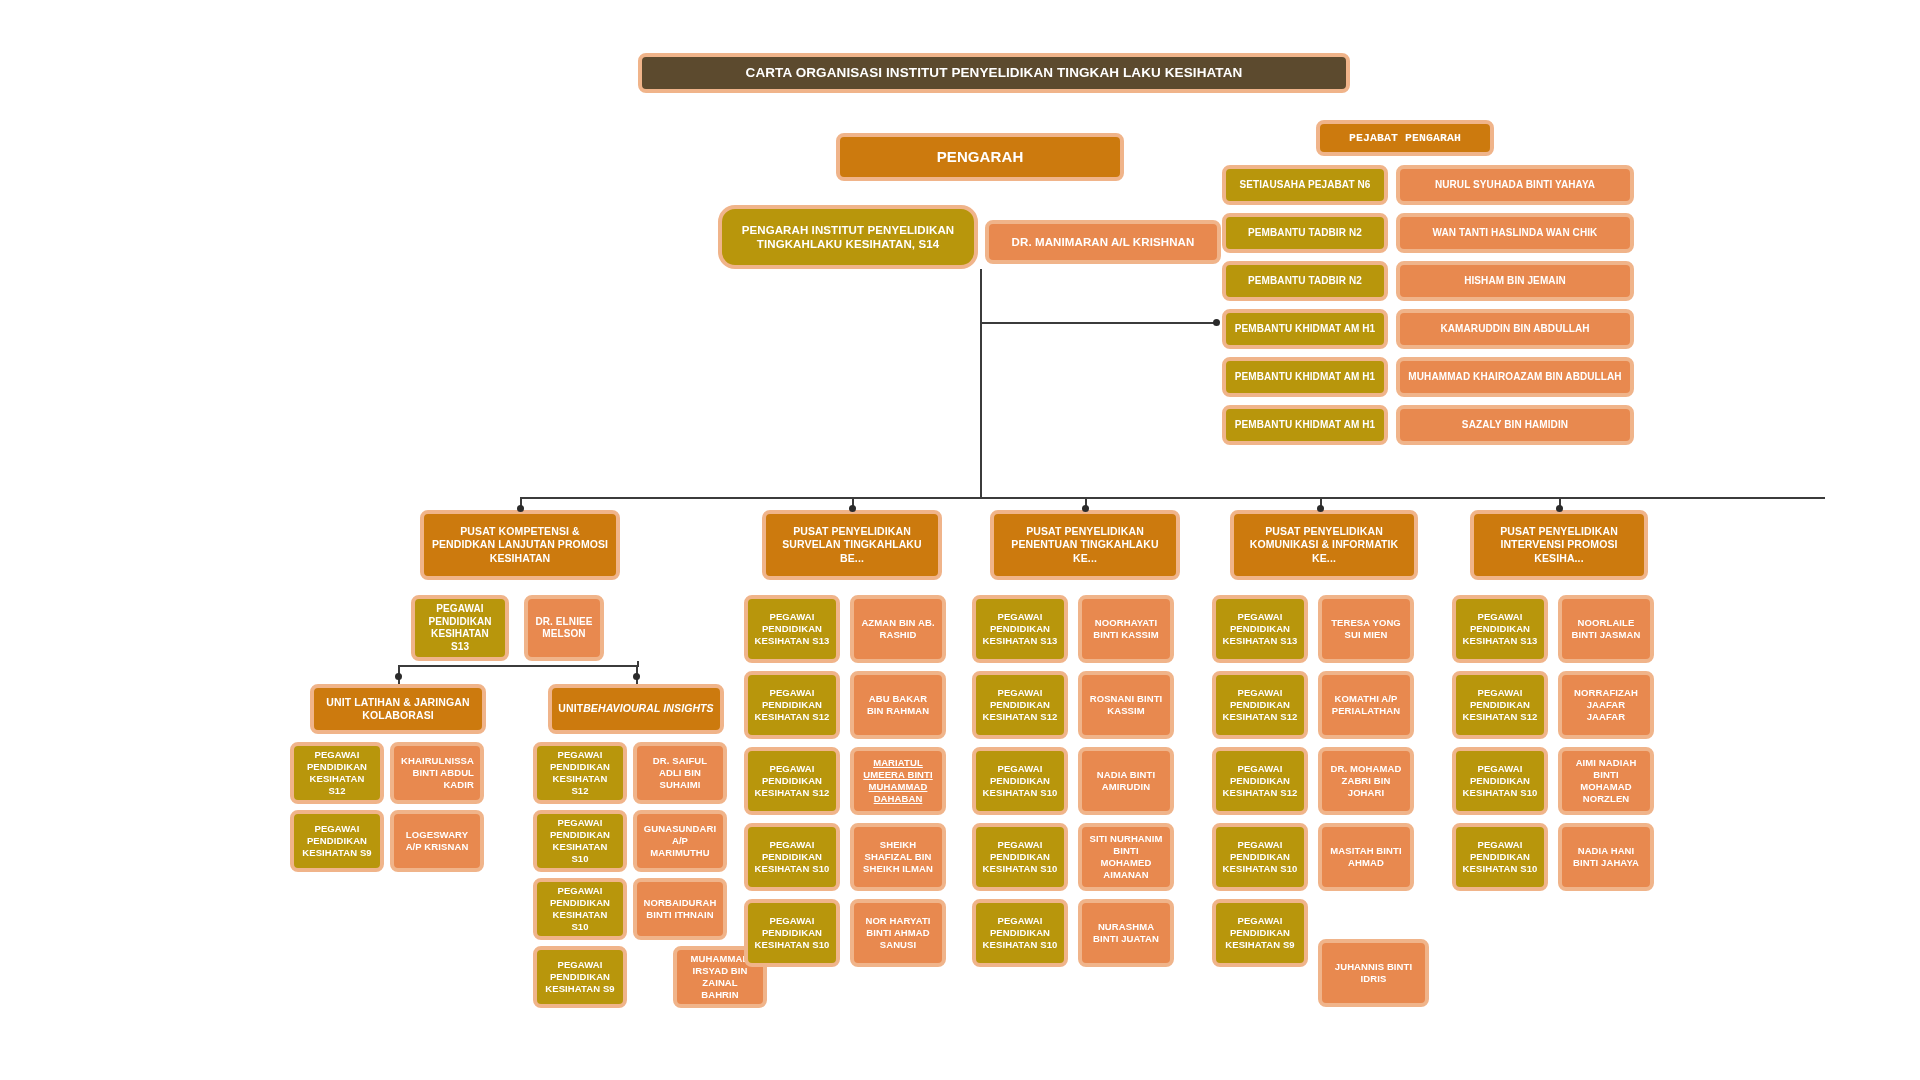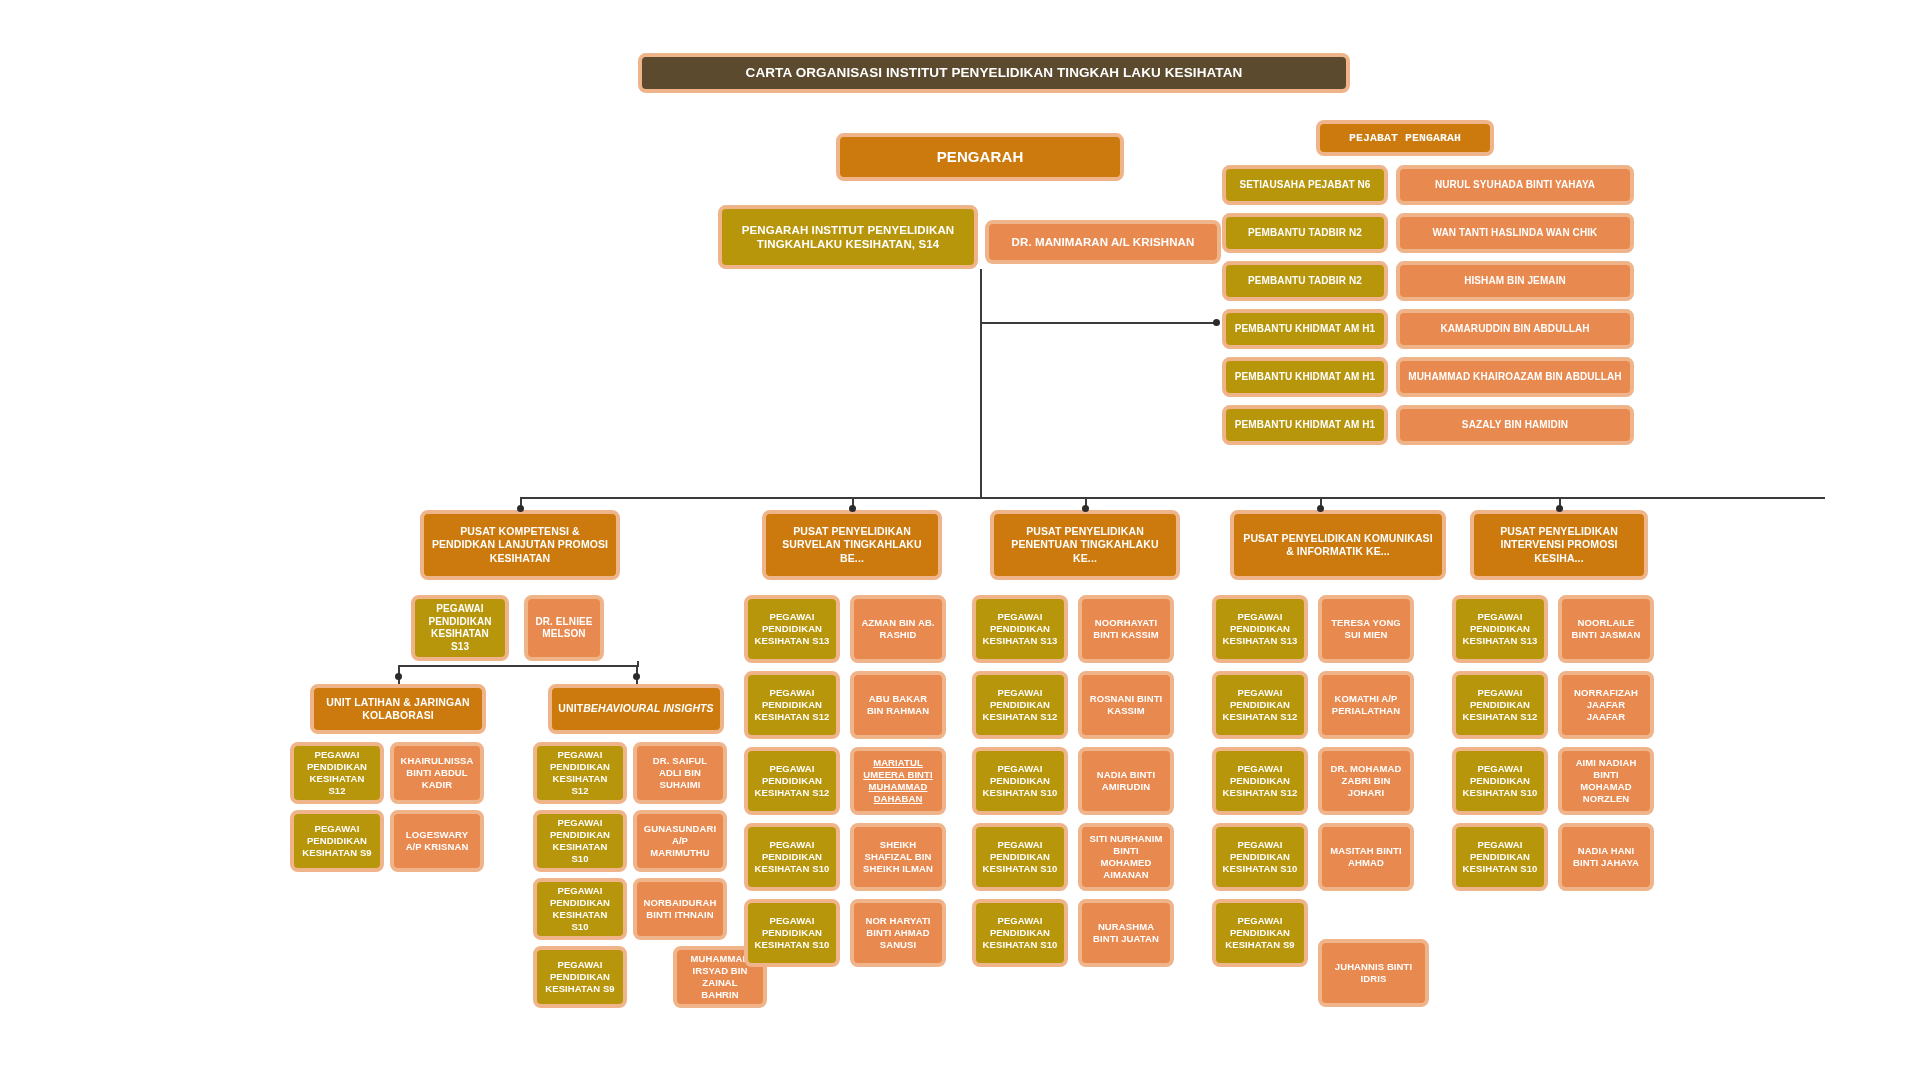--- a/index.html
+++ b/index.html
@@ -43,21 +43,21 @@
 </style>
 </head>
 <body>
 
 <div id="chart">
 
   <div class="node n-title" style="left:638px; top:53px; width:712px; height:40px; font-size:13.5px;">CARTA ORGANISASI INSTITUT PENYELIDIKAN TINGKAH LAKU KESIHATAN</div>
 
   <div class="node n-dept" style="left:836px; top:133px; width:288px; height:48px; font-size:15px;">PENGARAH</div>
 
-  <div class="node n-post" style="left:718px; top:205px; width:260px; height:64px; font-size:11.5px;">PENGARAH INSTITUT PENYELIDIKAN TINGKAHLAKU KESIHATAN, S14</div>
+  <div class="node n-post" style="left:718px; top:205px; width:260px; height:64px; font-size:11.5px;border-radius:17px;">PENGARAH INSTITUT PENYELIDIKAN TINGKAHLAKU KESIHATAN, S14</div>
 
   <div class="node n-person" style="left:985px; top:220px; width:236px; height:44px; font-size:11.5px;">DR. MANIMARAN A/L KRISHNAN</div>
 
   <div class="node n-dept" style="left:1316px; top:120px; width:178px; height:36px; font-size:11.5px;font-family:Liberation Mono, monospace;">PEJABAT PENGARAH</div>
 
   <div id="office-rows">
       <div class="node n-post" style="left: 1222px; top: 165px; width: 166px; height: 40px; font-size: 10px;">SETIAUSAHA PEJABAT N6</div>
       <div class="node n-person" style="left: 1396px; top: 165px; width: 238px; height: 40px; font-size: 10px;">NURUL SYUHADA BINTI YAHAYA</div>
       <div class="node n-post" style="left: 1222px; top: 213px; width: 166px; height: 40px; font-size: 10px;">PEMBANTU TADBIR N2</div>
       <div class="node n-person" style="left: 1396px; top: 213px; width: 238px; height: 40px; font-size: 10px;">WAN TANTI HASLINDA WAN CHIK</div>
@@ -70,21 +70,21 @@
       <div class="node n-post" style="left: 1222px; top: 405px; width: 166px; height: 40px; font-size: 10px;">PEMBANTU KHIDMAT AM H1</div>
       <div class="node n-person" style="left: 1396px; top: 405px; width: 238px; height: 40px; font-size: 10px;">SAZALY BIN HAMIDIN</div>
     </div>
 
   <div id="centres">
       <div class="node n-dept" style="left: 420px; top: 510px; width: 200px; height: 70px; font-size: 10.5px;">PUSAT KOMPETENSI &amp; PENDIDKAN LANJUTAN PROMOSI KESIHATAN</div>
       <div class="node n-post" style="left: 411px; top: 595px; width: 98px; height: 66px; font-size: 10px;">PEGAWAI PENDIDIKAN KESIHATAN S13</div>
       <div class="node n-person" style="left: 524px; top: 595px; width: 80px; height: 66px; font-size: 10px;">DR. ELNIEE MELSON</div>
       <div class="node n-unit" style="left: 310px; top: 684px; width: 176px; height: 50px; font-size: 10.5px;">UNIT LATIHAN &amp; JARINGAN KOLABORASI</div>
       <div class="node n-post" style="left: 290px; top: 742px; width: 94px; height: 62px; font-size: 9.5px;">PEGAWAI PENDIDIKAN KESIHATAN S12</div>
-      <div class="node n-person" style="left: 390px; top: 742px; width: 94px; height: 62px; font-size: 9.5px;">KHAIRULNISSA BINTI ABDUL KADIR</div>
+      <div class="node n-person" style="left: 390px; top: 742px; width: 94px; height: 62px; font-size: 9.5px; text-align: right;">KHAIRULNISSA BINTI ABDUL KADIR</div>
       <div class="node n-post" style="left: 290px; top: 810px; width: 94px; height: 62px; font-size: 9.5px;">PEGAWAI PENDIDIKAN KESIHATAN S9</div>
       <div class="node n-person" style="left: 390px; top: 810px; width: 94px; height: 62px; font-size: 9.5px;">LOGESWARY A/P KRISNAN</div>
       <div class="node n-unit" style="left: 548px; top: 684px; width: 176px; height: 50px; font-size: 10.5px;">UNIT <span class="ital">BEHAVIOURAL INSIGHTS</span></div>
       <div class="node n-post" style="left: 533px; top: 742px; width: 94px; height: 62px; font-size: 9.5px;">PEGAWAI PENDIDIKAN KESIHATAN S12</div>
       <div class="node n-person" style="left: 633px; top: 742px; width: 94px; height: 62px; font-size: 9.5px;">DR. SAIFUL ADLI BIN SUHAIMI</div>
       <div class="node n-post" style="left: 533px; top: 810px; width: 94px; height: 62px; font-size: 9.5px;">PEGAWAI PENDIDIKAN KESIHATAN S10</div>
       <div class="node n-person" style="left: 633px; top: 810px; width: 94px; height: 62px; font-size: 9.5px;">GUNASUNDARI A/P MARIMUTHU</div>
       <div class="node n-post" style="left: 533px; top: 878px; width: 94px; height: 62px; font-size: 9.5px;">PEGAWAI PENDIDIKAN KESIHATAN S10</div>
       <div class="node n-person" style="left: 633px; top: 878px; width: 94px; height: 62px; font-size: 9.5px;">NORBAIDURAH BINTI ITHNAIN</div>
       <div class="node n-post" style="left: 533px; top: 946px; width: 94px; height: 62px; font-size: 9.5px;">PEGAWAI PENDIDIKAN KESIHATAN S9</div>
@@ -104,21 +104,21 @@
       <div class="node n-post" style="left: 972px; top: 595px; width: 96px; height: 68px; font-size: 9.5px;">PEGAWAI PENDIDIKAN KESIHATAN S13</div>
       <div class="node n-person" style="left: 1078px; top: 595px; width: 96px; height: 68px; font-size: 9.5px;">NOORHAYATI BINTI KASSIM</div>
       <div class="node n-post" style="left: 972px; top: 671px; width: 96px; height: 68px; font-size: 9.5px;">PEGAWAI PENDIDIKAN KESIHATAN S12</div>
       <div class="node n-person" style="left: 1078px; top: 671px; width: 96px; height: 68px; font-size: 9.5px;">ROSNANI BINTI KASSIM</div>
       <div class="node n-post" style="left: 972px; top: 747px; width: 96px; height: 68px; font-size: 9.5px;">PEGAWAI PENDIDIKAN KESIHATAN S10</div>
       <div class="node n-person" style="left: 1078px; top: 747px; width: 96px; height: 68px; font-size: 9.5px;">NADIA BINTI AMIRUDIN</div>
       <div class="node n-post" style="left: 972px; top: 823px; width: 96px; height: 68px; font-size: 9.5px;">PEGAWAI PENDIDIKAN KESIHATAN S10</div>
       <div class="node n-person" style="left: 1078px; top: 823px; width: 96px; height: 68px; font-size: 9.5px;">SITI NURHANIM BINTI MOHAMED AIMANAN</div>
       <div class="node n-post" style="left: 972px; top: 899px; width: 96px; height: 68px; font-size: 9.5px;">PEGAWAI PENDIDIKAN KESIHATAN S10</div>
       <div class="node n-person" style="left: 1078px; top: 899px; width: 96px; height: 68px; font-size: 9.5px;">NURASHMA BINTI JUATAN</div>
-      <div class="node n-dept" style="left: 1230px; top: 510px; width: 216px; height: 70px; font-size: 10.5px;">PUSAT PENYELIDIKAN KOMUNIKASI &amp; INFORMATIK KE...</div>
+      <div class="node n-dept" style="left: 1230px; top: 510px; width: 188px; height: 70px; font-size: 10.5px;">PUSAT PENYELIDIKAN KOMUNIKASI &amp; INFORMATIK KE...</div>
       <div class="node n-post" style="left: 1212px; top: 595px; width: 96px; height: 68px; font-size: 9.5px;">PEGAWAI PENDIDIKAN KESIHATAN S13</div>
       <div class="node n-person" style="left: 1318px; top: 595px; width: 96px; height: 68px; font-size: 9.5px;">TERESA YONG SUI MIEN</div>
       <div class="node n-post" style="left: 1212px; top: 671px; width: 96px; height: 68px; font-size: 9.5px;">PEGAWAI PENDIDIKAN KESIHATAN S12</div>
       <div class="node n-person" style="left: 1318px; top: 671px; width: 96px; height: 68px; font-size: 9.5px;">KOMATHI A/P PERIALATHAN</div>
       <div class="node n-post" style="left: 1212px; top: 747px; width: 96px; height: 68px; font-size: 9.5px;">PEGAWAI PENDIDIKAN KESIHATAN S12</div>
       <div class="node n-person" style="left: 1318px; top: 747px; width: 96px; height: 68px; font-size: 9.5px;">DR. MOHAMAD ZABRI BIN JOHARI</div>
       <div class="node n-post" style="left: 1212px; top: 823px; width: 96px; height: 68px; font-size: 9.5px;">PEGAWAI PENDIDIKAN KESIHATAN S10</div>
       <div class="node n-person" style="left: 1318px; top: 823px; width: 96px; height: 68px; font-size: 9.5px;">MASITAH BINTI AHMAD</div>
       <div class="node n-post" style="left: 1212px; top: 899px; width: 96px; height: 68px; font-size: 9.5px;">PEGAWAI PENDIDIKAN KESIHATAN S9</div>
       <div class="node n-person" style="left: 1318px; top: 899px; width: 111px; height: 68px; font-size: 9.5px; margin-top: 40px;">JUHANNIS BINTI IDRIS</div>

